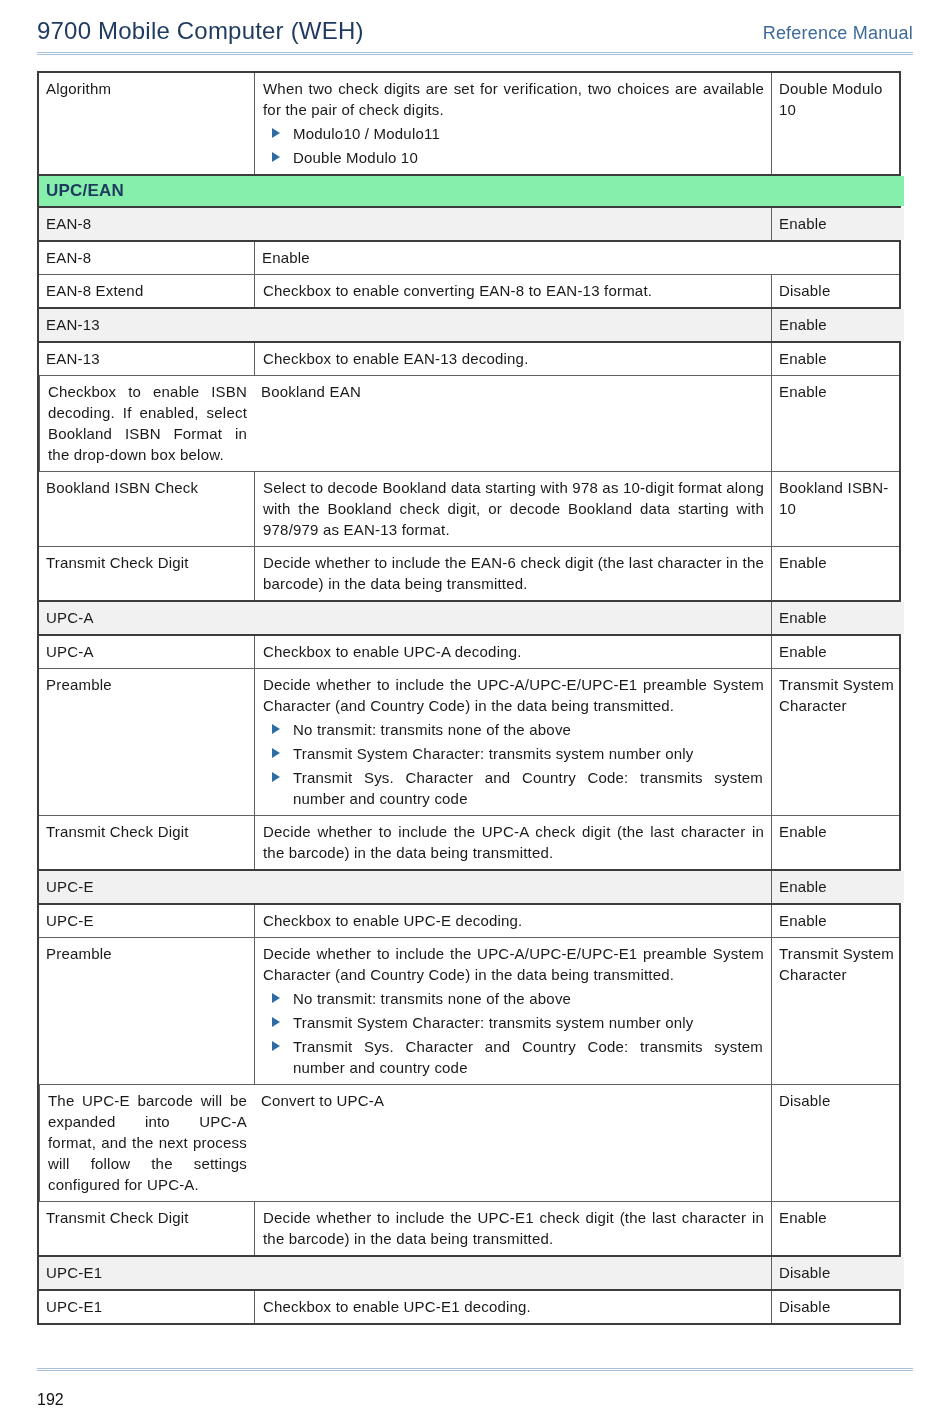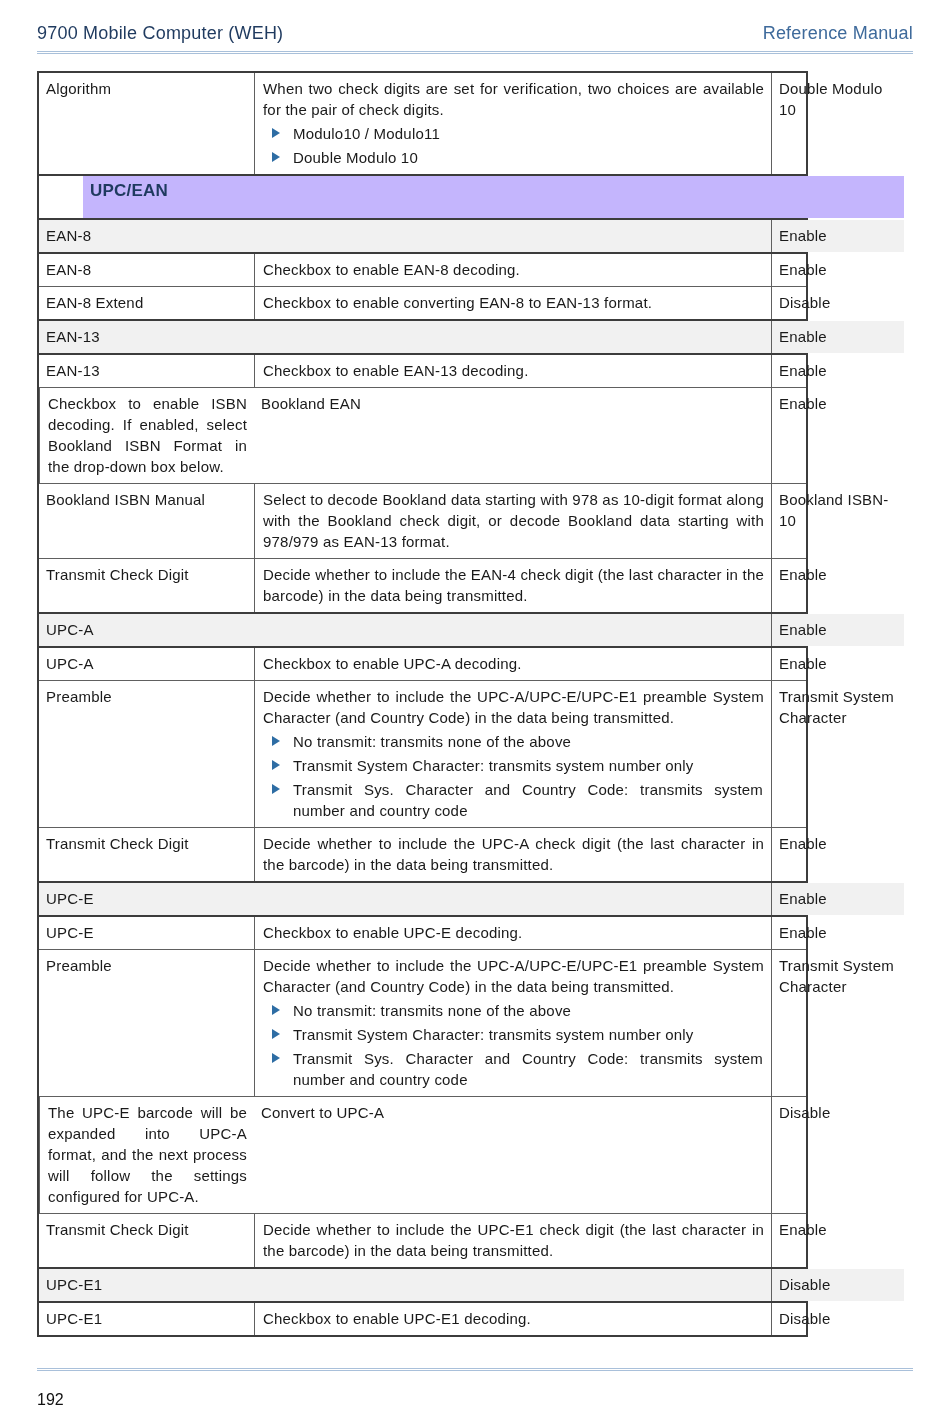--- a/index.html
+++ b/index.html
@@ -5,26 +5,26 @@
   * { margin:0; padding:0; box-sizing:border-box; }
   html,body { background:#ffffff; }
   body { font-family:"Liberation Sans","DejaVu Sans",sans-serif; color:#1a1a1a; }
   .page {
     position:relative; width:950px; height:1419px; background:#ffffff;
     overflow:hidden;
   }
   
   .doc-header { position:absolute; top:4px; left:37px; width:876px; }
   .doc-header-row { display:flex; justify-content:space-between; align-items:baseline; }
-  .doc-title { font-size:18px; color:#1f3a5f; letter-spacing:0.2px; }
+  .doc-title { font-size:24px; color:#1f3a5f; letter-spacing:0.2px; }
   .doc-subtitle { font-size:18px; color:#3e6a9b; letter-spacing:0.2px;margin-top:19px; }
   .double-line { height:3px; border-top:1px solid #a9c0da; border-bottom:1px solid #a9c0da; margin-top:7px; }
   
   #doc-table {
-    position:absolute; top:71px; left:37px; width:771px;
+    position:absolute; top:71px; left:37px; width:864px;
     border:2px solid #3c3c3c; background:#ffffff;
     font-size:15px; line-height:21px; letter-spacing:0.2px;
   }
   .trow { display:grid; grid-template-columns:215px 517px 133px; border-top:1px solid #606060; }
   .trow.heavy-top { border-top:2px solid #3c3c3c; }
   #doc-table .trow:first-child { border-top:none; }
   .cell { padding:5px 8px 6px 7px; vertical-align:top; }
   .desc-cell, .value-cell { border-left:1px solid #606060; }
   .name-cell { padding-right:4px; }
   .desc-cell { padding-left:8px; padding-right:7px; }
@@ -32,22 +32,22 @@
   .value-cell { padding-left:7px; }
   .bullet { display:flex; margin-top:3px; }
   .arrow {
     flex:0 0 auto; width:0; height:0; margin:5px 13px 0 9px;
     border-top:5px solid transparent; border-bottom:5px solid transparent;
     border-left:8px solid #2e6da4;
   }
   .bullet-text { flex:1 1 auto; text-align:justify; padding-right:1px; }
   
   .section .section-cell {
-    grid-column:1 / -1; background:#c4b5fd; color:#1f3a5f;
-    font-weight:bold; font-size:17px; padding:4px 8px 17px 7px; letter-spacing:0.2px;margin-left:44px;
+    grid-column:1 / -1; background:#86efac; color:#1f3a5f;
+    font-weight:bold; font-size:17px; padding:4px 8px 5px 7px; letter-spacing:0.2px;
   }
   
   .subsection .name-span { grid-column:1 / 3; background:#f1f1f1; }
   .subsection .value-cell { background:#f1f1f1; }
   
   .doc-footer { position:absolute; top:1361px; left:37px; width:876px; }
   .page-number { margin-top:20px; font-size:16px; color:#111111; }
 </style>
 </head>
 <body>
@@ -80,23 +80,20 @@
       </div>
       <div class="trow section heavy-top">
         <div class="cell section-cell">UPC/EAN</div>
       </div>
       <div class="trow subsection heavy-top">
         <div class="cell name-span">EAN-8</div>
         <div class="cell value-cell">Enable</div>
       </div>
       <div class="trow param heavy-top">
         <div class="cell name-cell">EAN-8</div>
-        <div class="cell desc-cell">
-          <div class="desc-text">Checkbox to enable EAN-8 decoding.</div>
-        </div>
         <div class="cell value-cell">Enable</div>
       </div>
       <div class="trow param">
         <div class="cell name-cell">EAN-8 Extend</div>
         <div class="cell desc-cell">
           <div class="desc-text">Checkbox to enable converting EAN-8 to EAN-13 format.</div>
         </div>
         <div class="cell value-cell">Disable</div>
       </div>
       <div class="trow subsection heavy-top">
@@ -111,30 +108,30 @@
         <div class="cell value-cell">Enable</div>
       </div>
       <div class="trow param">
         <div class="cell desc-cell">
           <div class="desc-text">Checkbox to enable ISBN decoding. If enabled, select Bookland ISBN Format in the drop-down box below.</div>
         </div>
         <div class="cell name-cell">Bookland EAN</div>
         <div class="cell value-cell">Enable</div>
       </div>
       <div class="trow param">
-        <div class="cell name-cell">Bookland ISBN Manual</div>
+        <div class="cell name-cell">Bookland ISBN Check</div>
         <div class="cell desc-cell">
           <div class="desc-text">Select to decode Bookland data starting with 978 as 10-digit format along with the Bookland check digit, or decode Bookland data starting with 978/979 as EAN-13 format.</div>
         </div>
         <div class="cell value-cell">Bookland ISBN-10</div>
       </div>
       <div class="trow param">
         <div class="cell name-cell">Transmit Check Digit</div>
         <div class="cell desc-cell">
-          <div class="desc-text">Decide whether to include the EAN-4 check digit (the last character in the barcode) in the data being transmitted.</div>
+          <div class="desc-text">Decide whether to include the EAN-6 check digit (the last character in the barcode) in the data being transmitted.</div>
         </div>
         <div class="cell value-cell">Enable</div>
       </div>
       <div class="trow subsection heavy-top">
         <div class="cell name-span">UPC-A</div>
         <div class="cell value-cell">Enable</div>
       </div>
       <div class="trow param heavy-top">
         <div class="cell name-cell">UPC-A</div>
         <div class="cell desc-cell">

